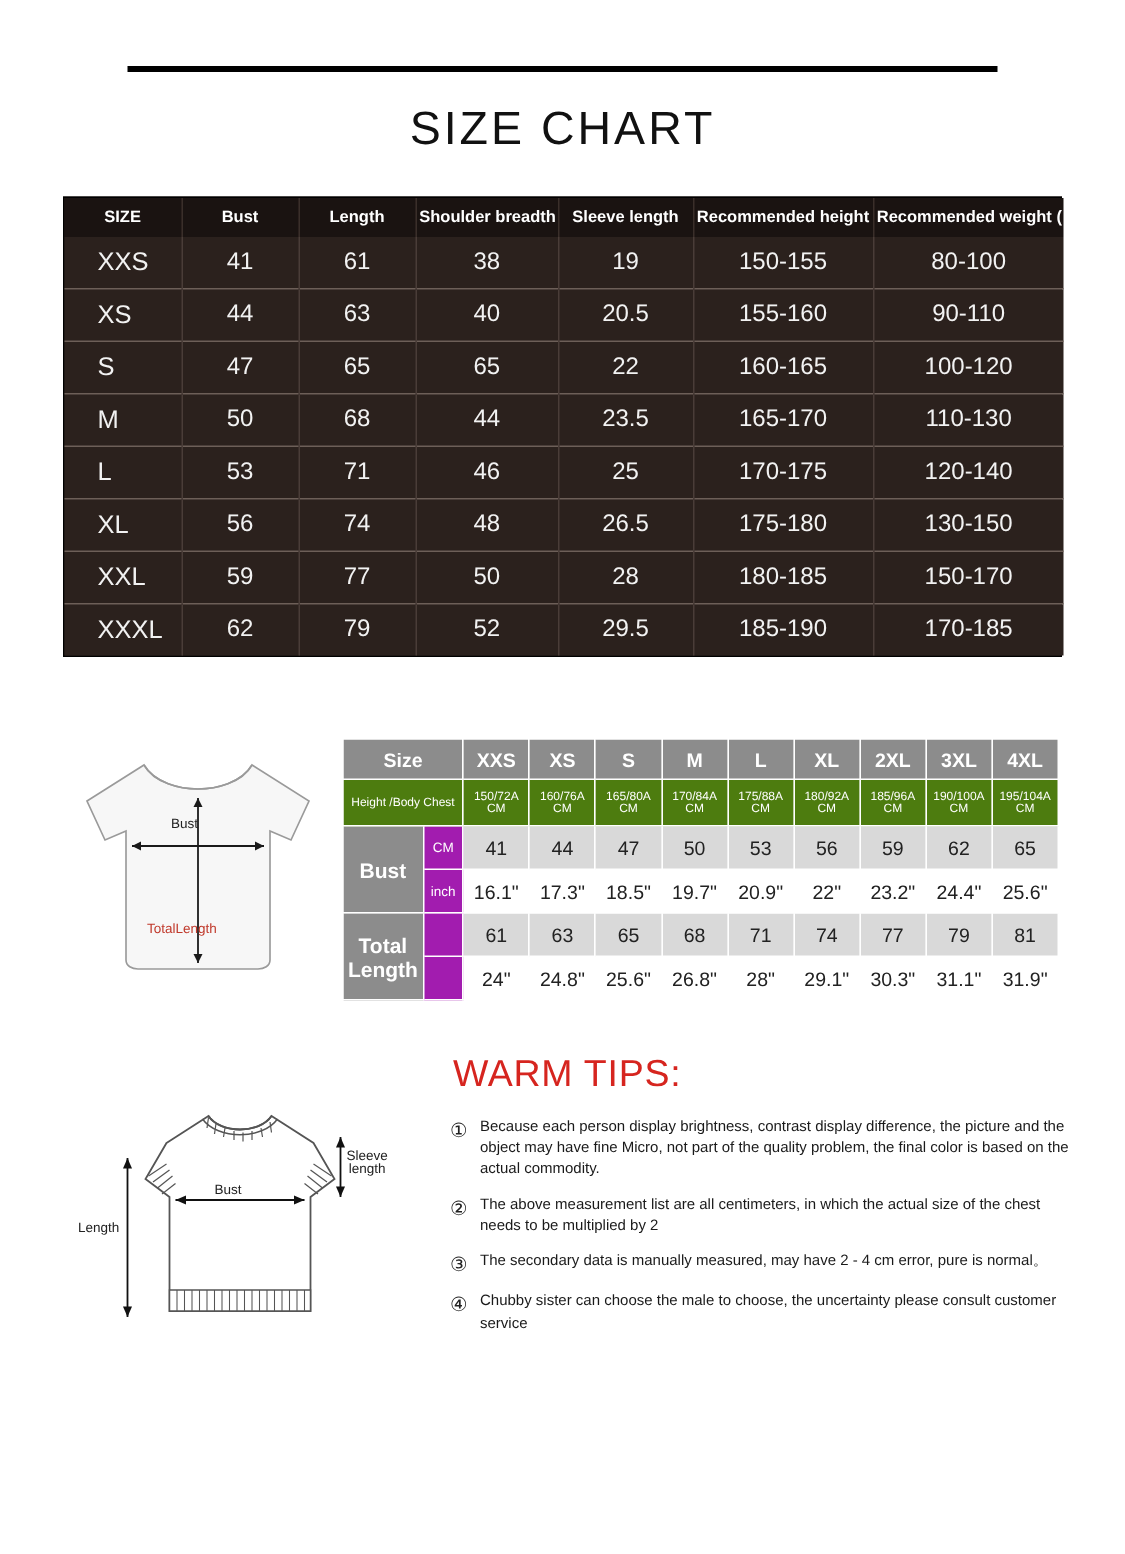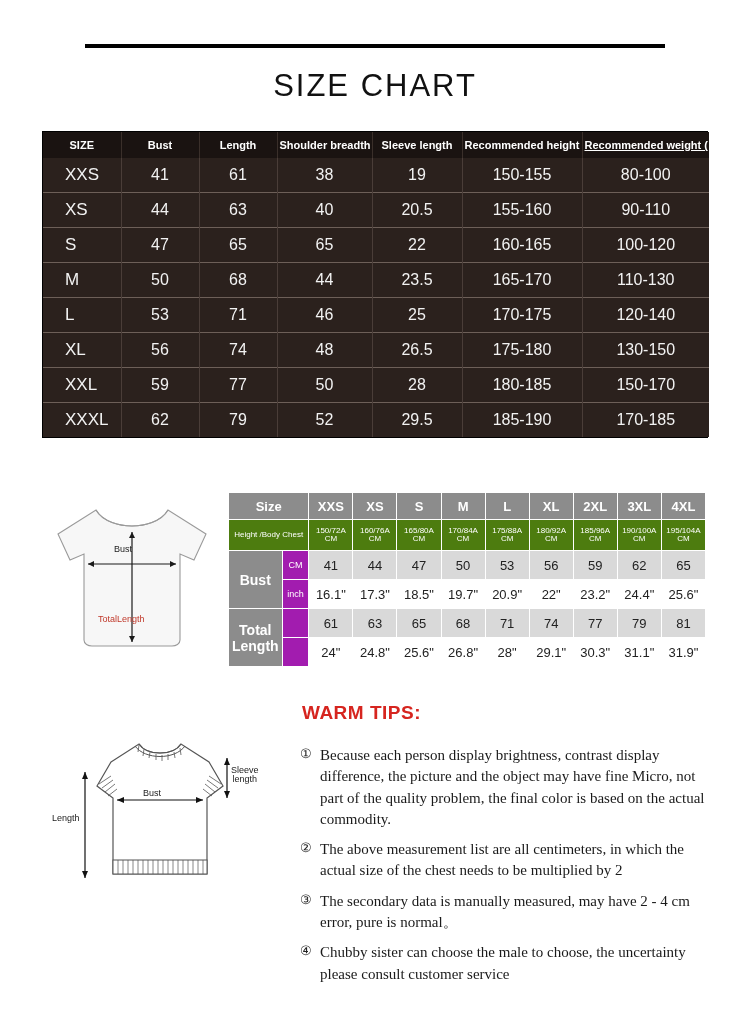--- a/index.html
+++ b/index.html
@@ -63,21 +63,21 @@
   table.dark th {
     background: #1a1311;
     color: #ffffff;
     font-size: 11px;
     font-weight: bold;
     padding: 7px 2px;
     text-align: center;
     border-right: 1px solid #3a2f2a;
     white-space: nowrap;
   }
-  table.dark th:last-child { border-right: none; text-decoration: underline; }
+  table.dark th:last-child { border-right: none; }
   table.dark td {
     color: #f2f2f2;
     font-size: 16px;
     text-align: center;
     padding: 7px 2px;
     border-top: 1px solid #6d5f58;
     border-right: 1px solid #4a3d38;
     background: #2b211d;
   }
   table.dark td:last-child { border-right: none; }
@@ -172,46 +172,45 @@
   }
   .g-c1 { width: 52px; }
   .g-c2 { width: 26px; }
   .g-cell { width: 42.8px; }
 
   
   .tips-title {
     position: absolute;
     left: 302px;
     top: 702px;
-    font-size: 19px;
-    font-weight: bold;
+    font-size: 25px;
+    font-weight: normal;
     color: #d6251f;
     letter-spacing: 0.5px;
   }
   .tips-list {
     position: absolute;
     left: 300px;
     top: 745px;
     width: 414px;
   }
   .tip {
     display: flex;
     margin-bottom: 9px;
   }
   .tip-num {
     flex: 0 0 20px;
     font-size: 13px;
     color: #222;
     line-height: 1.42;
   }
   .tip-text {
-    font-size: 15px;
+    font-size: 10px;
     line-height: 1.42;
     color: #1a1a1a;
-    font-family: Liberation Serif, serif;
   }
 
   
   .lbl {
     position: absolute;
     font-size: 9px;
     color: #222;
     font-family: "Liberation Sans", sans-serif;
   }
   .lbl-red {

